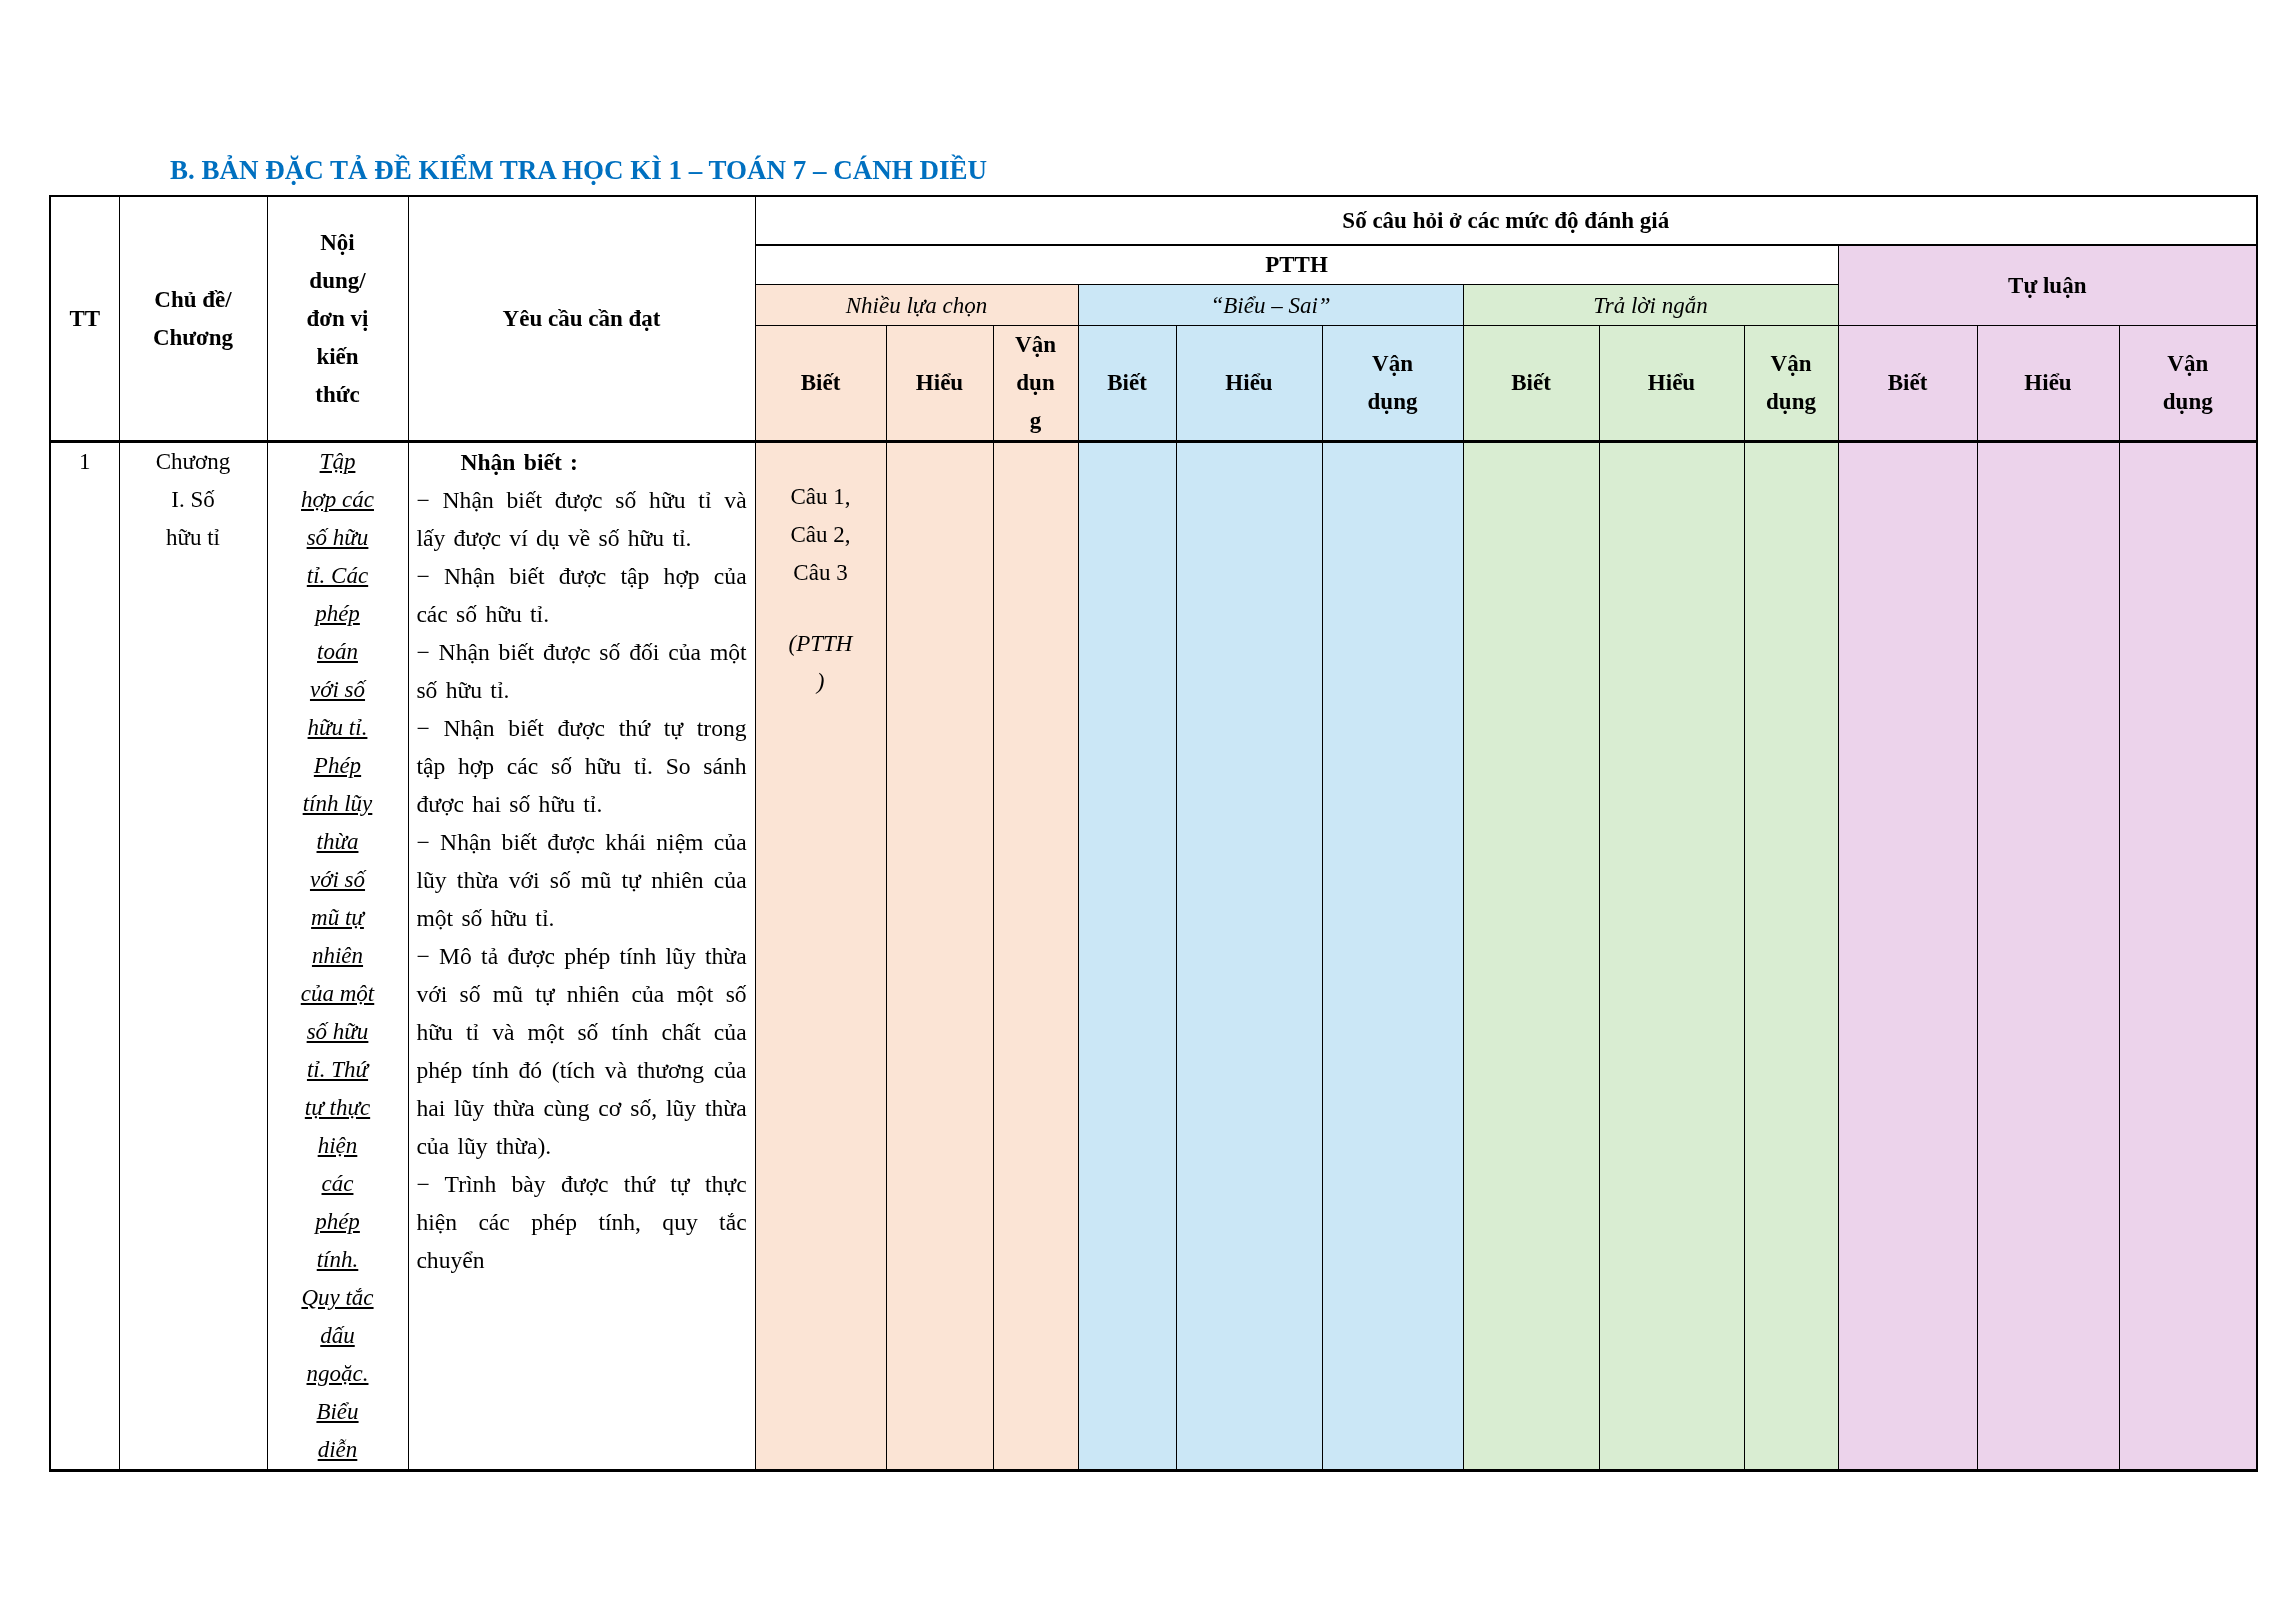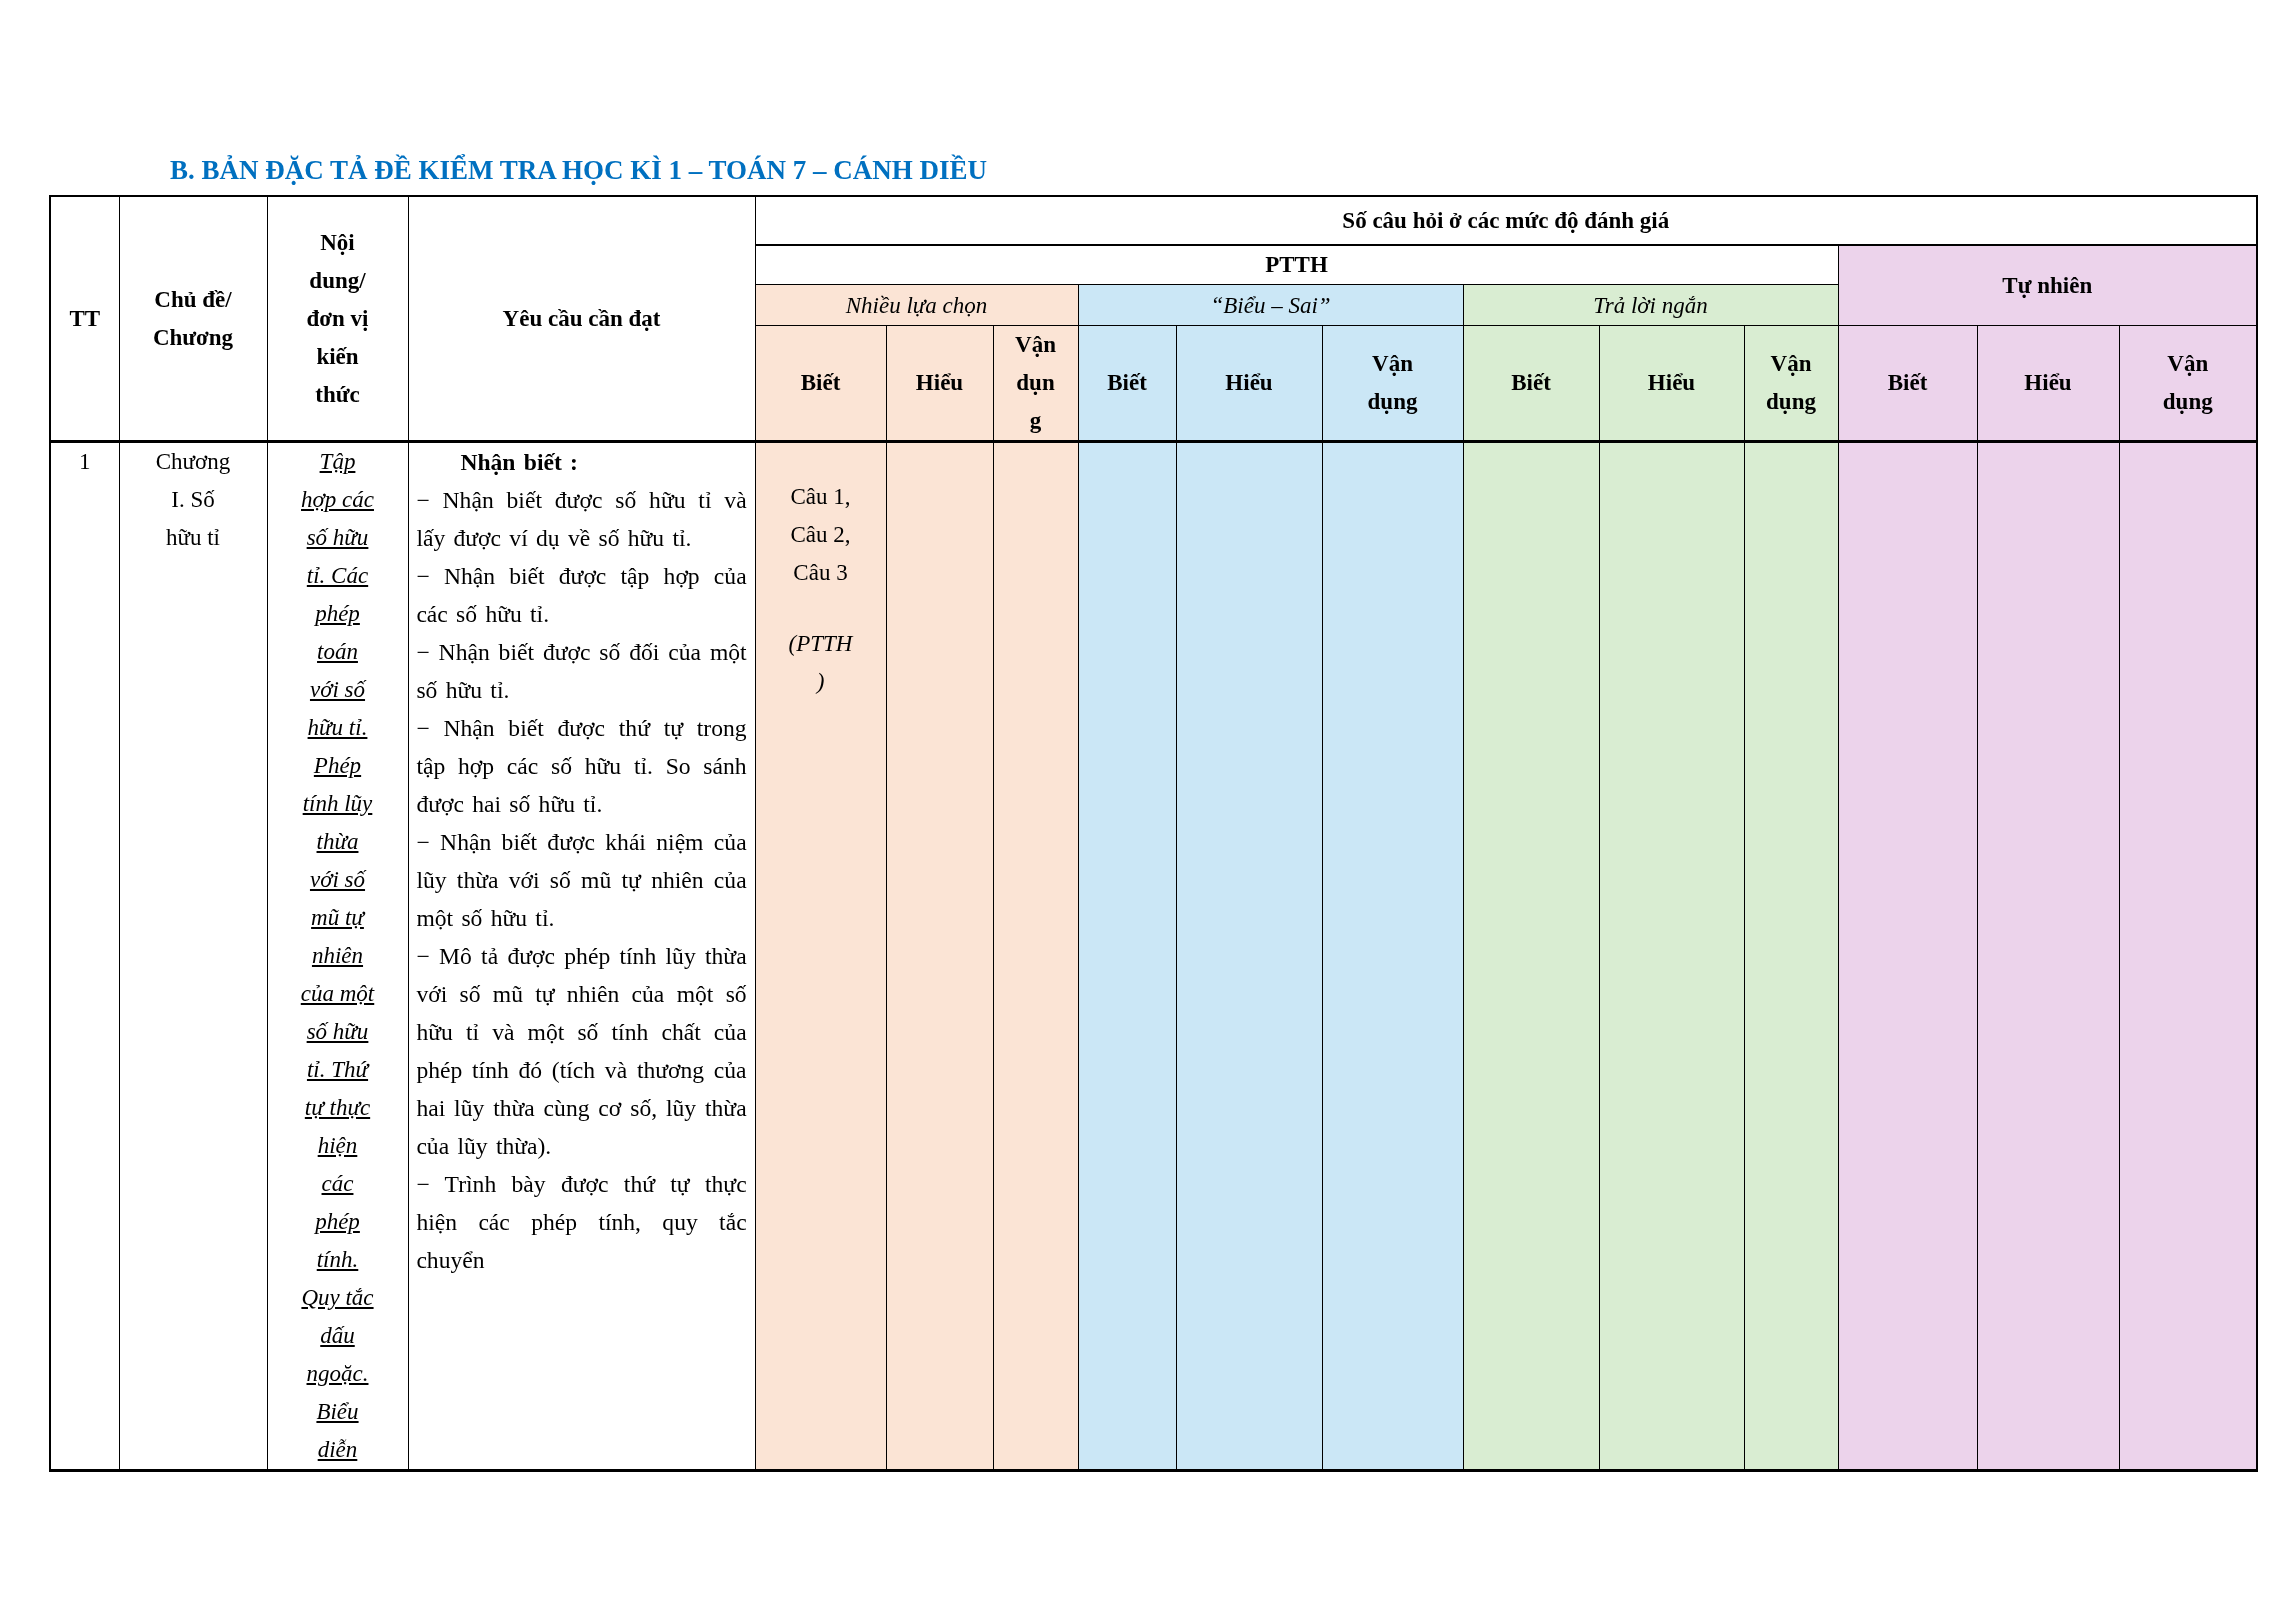--- a/index.html
+++ b/index.html
@@ -86,21 +86,21 @@
 dung/
 đơn vị
 kiến
 thức</th>
       <th rowspan="4">Yêu cầu cần đạt</th>
       <th colspan="12">Số câu hỏi ở các mức độ đánh giá</th>
     </tr>
 
     <tr class="r2">
       <th colspan="9">PTTH</th>
-      <th colspan="3" rowspan="2" class="pink">Tự nhiên</th>
+      <th colspan="3" rowspan="2" class="pink">Tự luận</th>
     </tr>
 
     <tr class="r3">
       <th colspan="3" class="peach it">Nhiều lựa chọn</th>
       <th colspan="3" class="blue it">“Biểu – Sai”</th>
       <th colspan="3" class="green it">Trả lời ngắn</th>
     </tr>
 
     <tr class="r4">
       <th class="peach pre">Biết</th>

